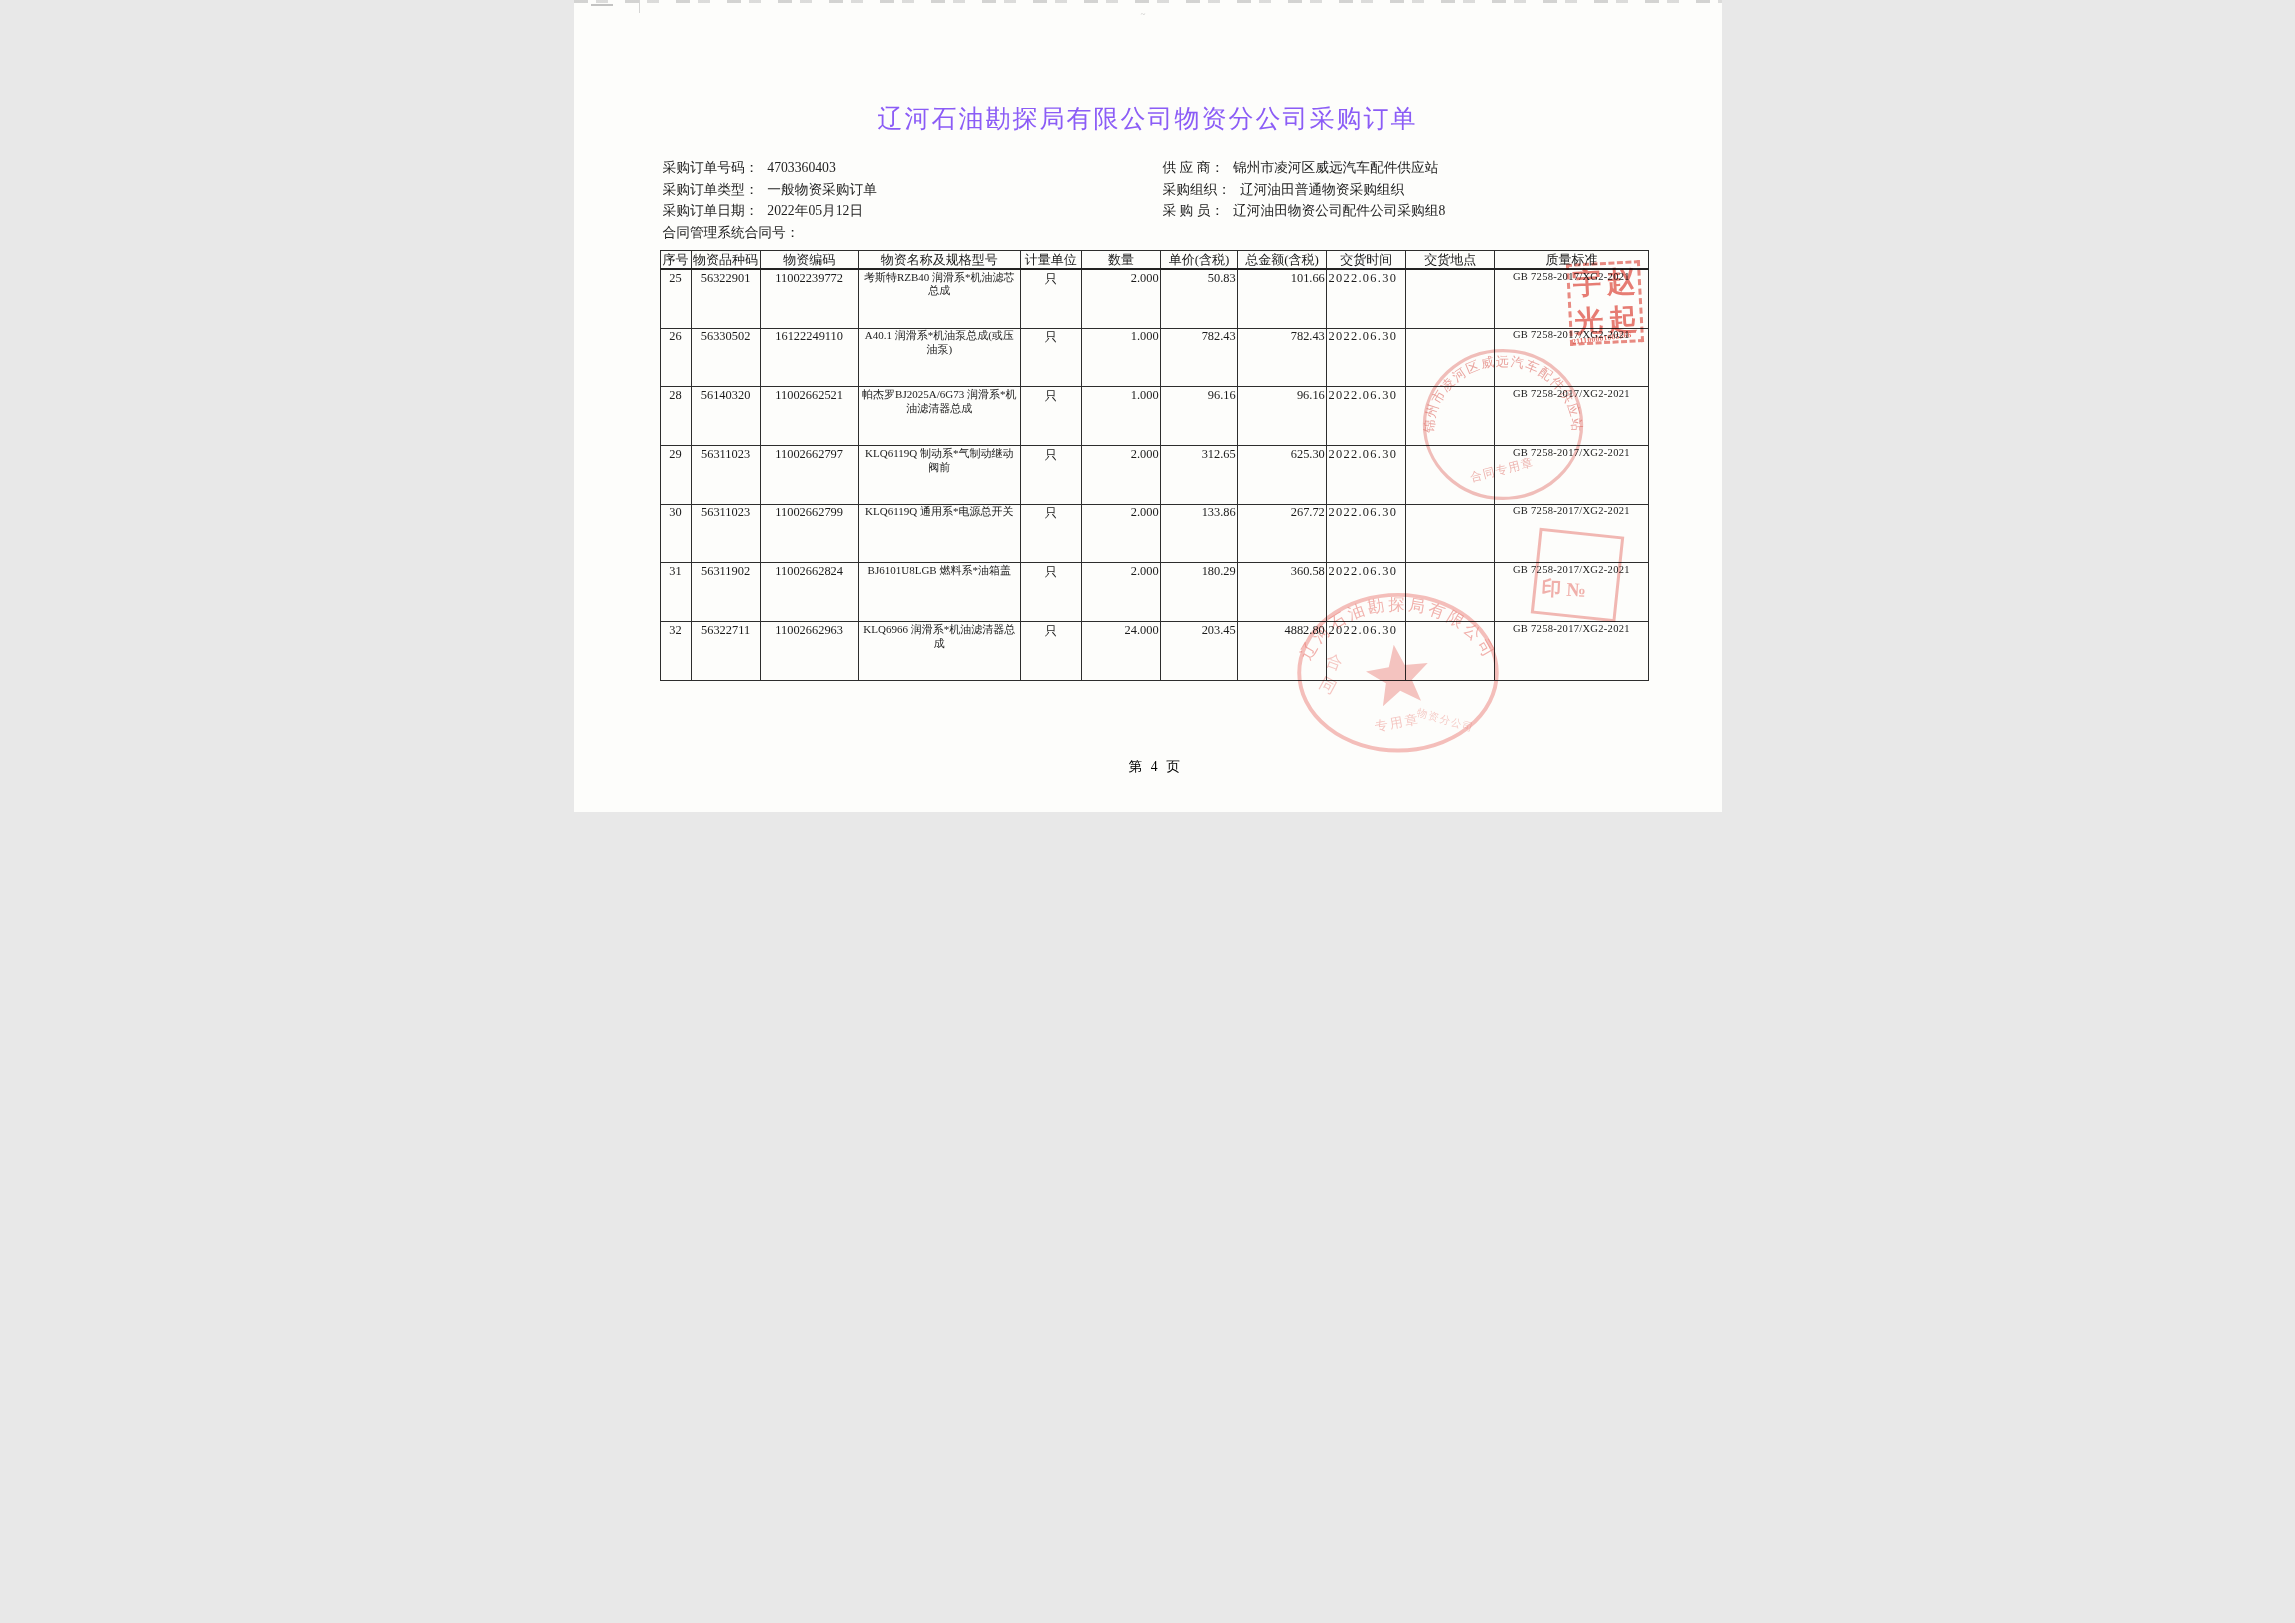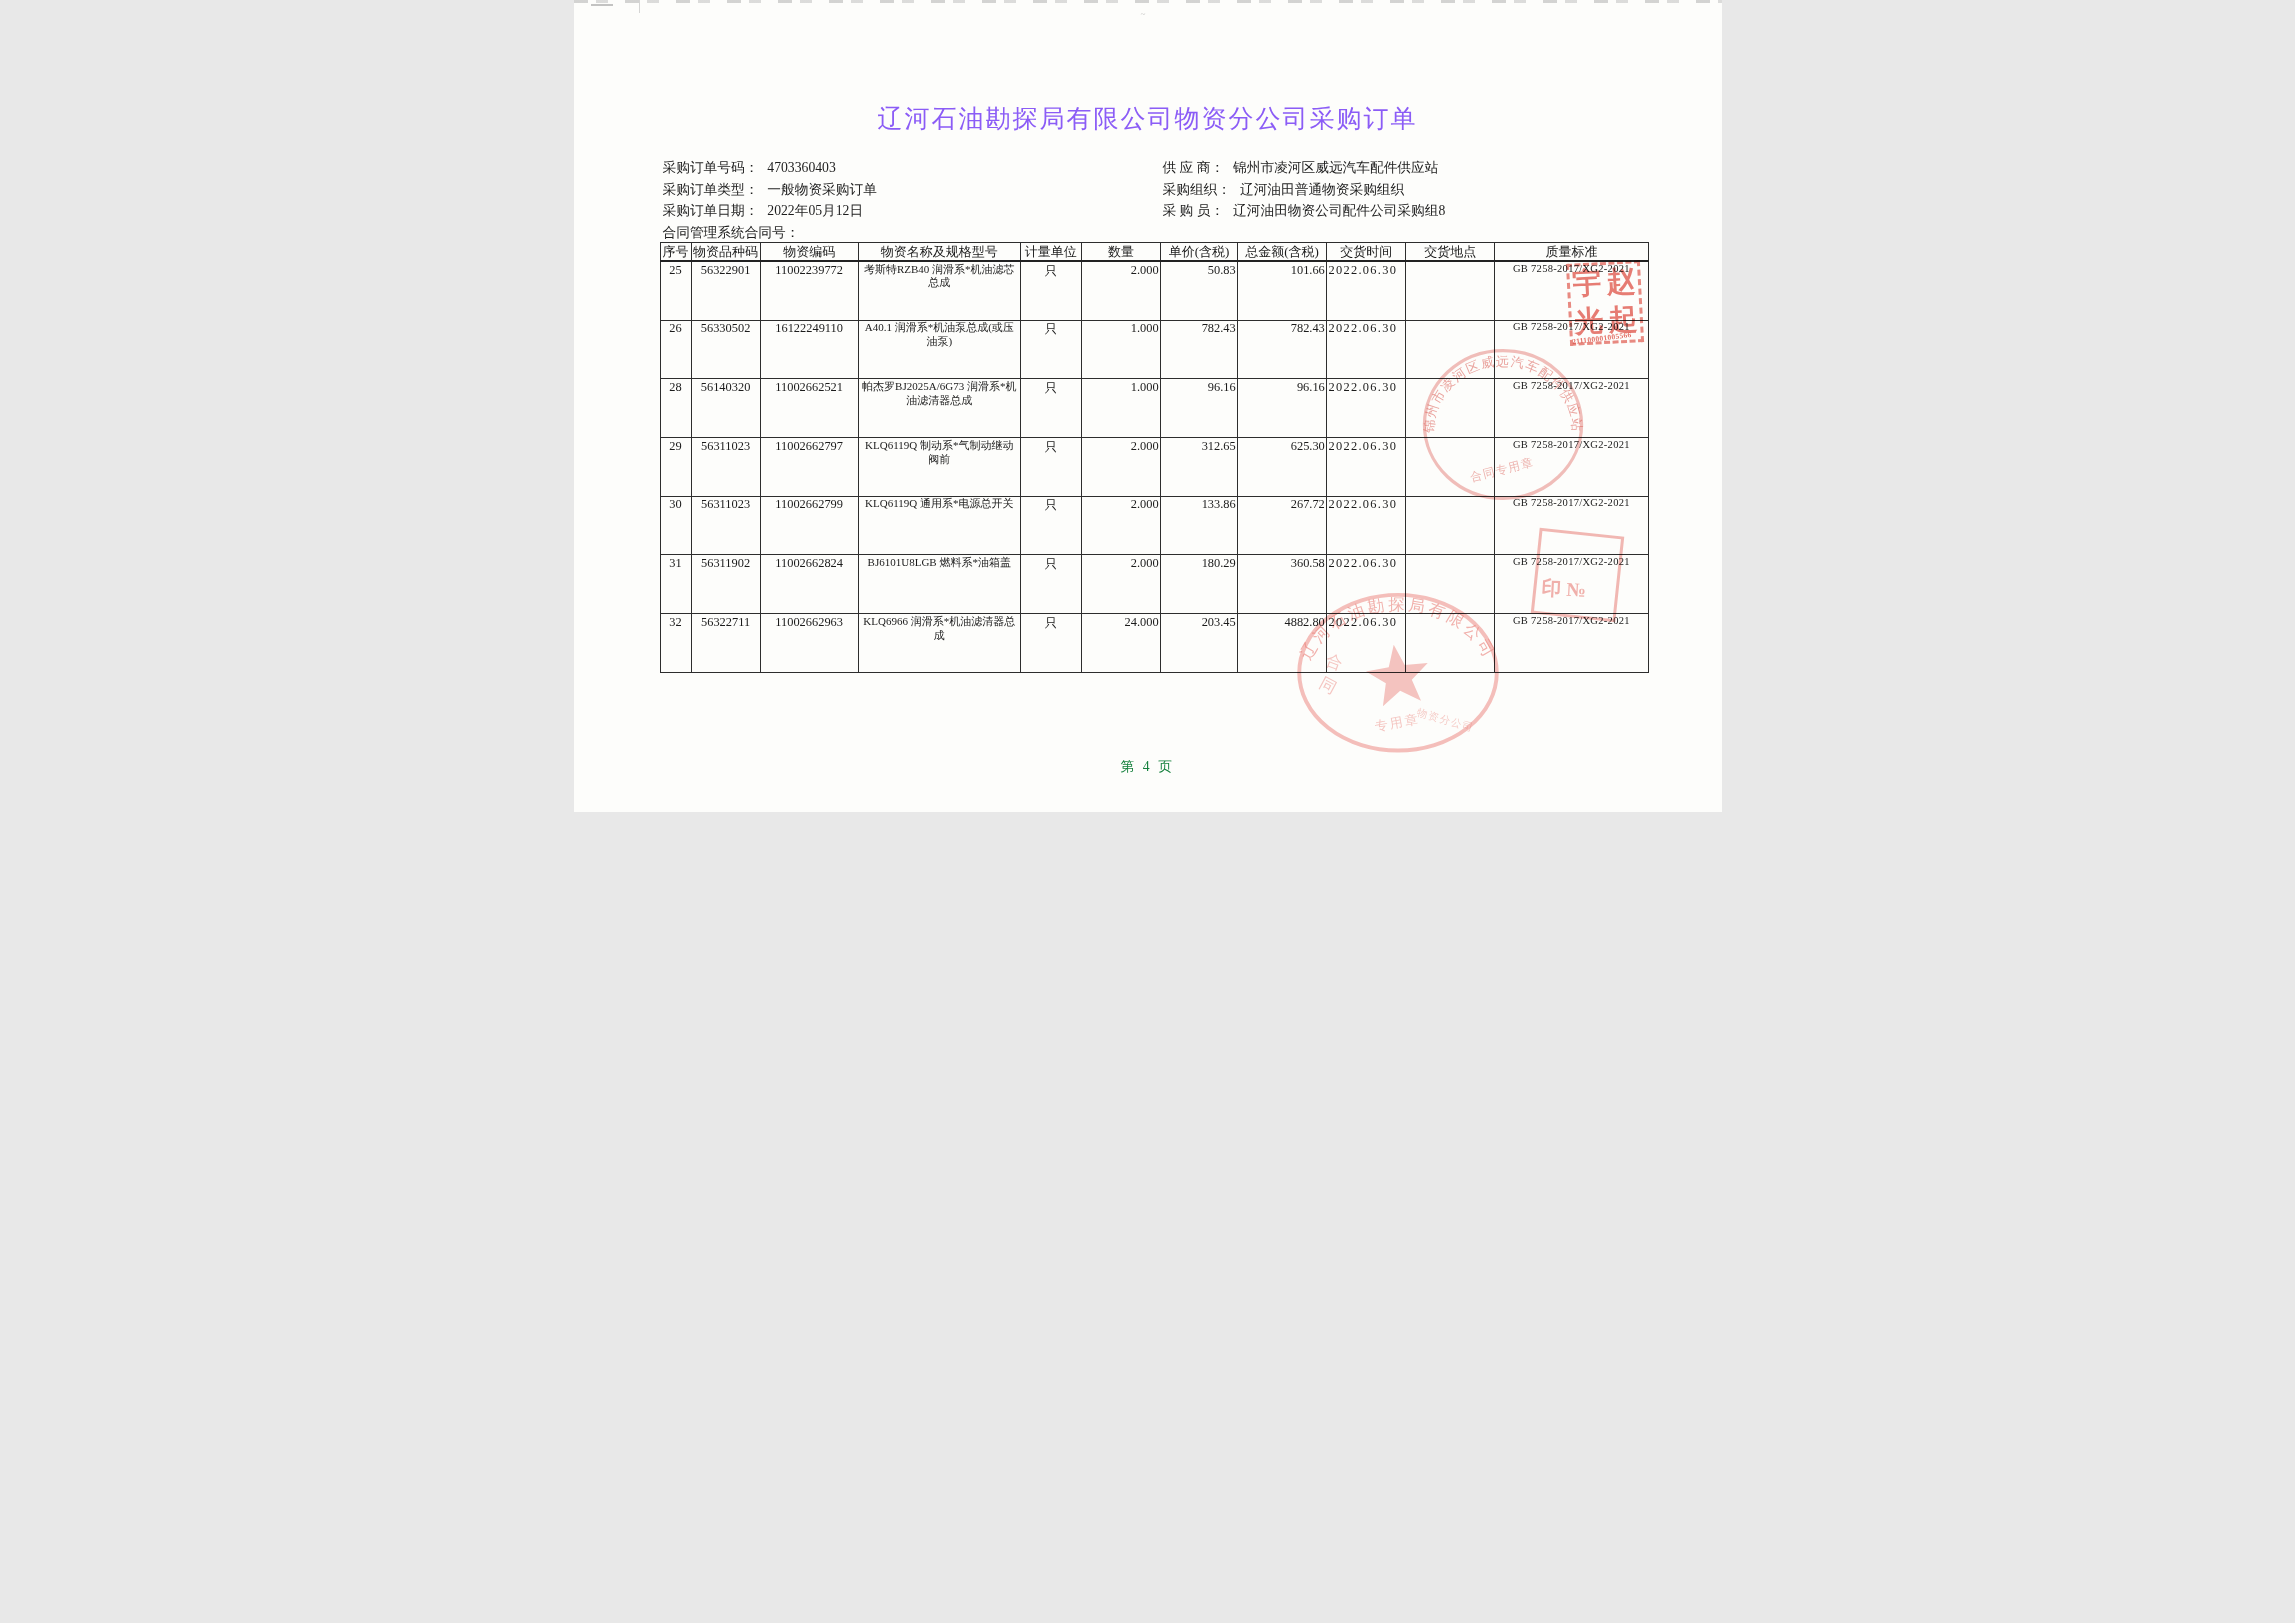--- a/index.html
+++ b/index.html
@@ -28,21 +28,21 @@
     white-space:nowrap;
   }
   .meta{position:absolute;font-size:13.7px;line-height:21.6px;white-space:nowrap;}
   .meta-left{left:89px;top:157px;}
   .meta-right{left:589px;top:157px;}
   .meta .line{height:21.6px;}
   .meta .label{display:inline-block;}
   .meta .value{display:inline-block;margin-left:9px;}
 
   table.order{
-    position:absolute;left:86px;top:242px;
+    position:absolute;left:86px;top:250px;
     width:989px;border-collapse:collapse;table-layout:fixed;
     font-size:12.4px;color:#1b1b1b;
   }
   table.order th,table.order td{
     border:1px solid #2d2d2d;
     vertical-align:top;padding:0.7px 1.3px 0 1.3px;
     overflow:hidden;
   }
   table.order thead th{
     height:17px;line-height:17px;padding:0;
@@ -51,22 +51,22 @@
     white-space:nowrap;
   }
   table.order tbody td{height:57px;}
   td.c0,td.c1,td.c2,td.c4{text-align:center;}
   td.c3{text-align:center;font-size:11px;line-height:1.25;padding:1.3px 2.6px 0 2.6px;}
   td.c5,td.c6,td.c7{text-align:right;padding-right:2.6px;}
   td.c8{text-align:left;letter-spacing:1.3px;padding-left:2px;white-space:nowrap;}
   td.c10{text-align:center;font-size:10.5px;letter-spacing:0.3px;white-space:nowrap;}
 
   .footer{
-    position:absolute;top:758px;left:0;width:100%;
-    text-align:center;font-size:13.7px;letter-spacing:2.6px;color:#15803d;
+    position:absolute;top:758px;left:8px;width:100%;
+    text-align:center;font-size:13.7px;letter-spacing:2.6px;color:#000000;
   }
 
   
   .stamp{position:absolute;mix-blend-mode:multiply;pointer-events:none;}
   .name-seal{
     left:994px;top:262px;width:68px;height:76px;
     border:3.3px dashed rgba(227,100,90,.75);
     transform:rotate(-3deg);
     display:grid;grid-template-columns:1fr 1fr;grid-template-rows:1fr 1fr;
     font-weight:bold;color:rgba(225,88,78,.78);

